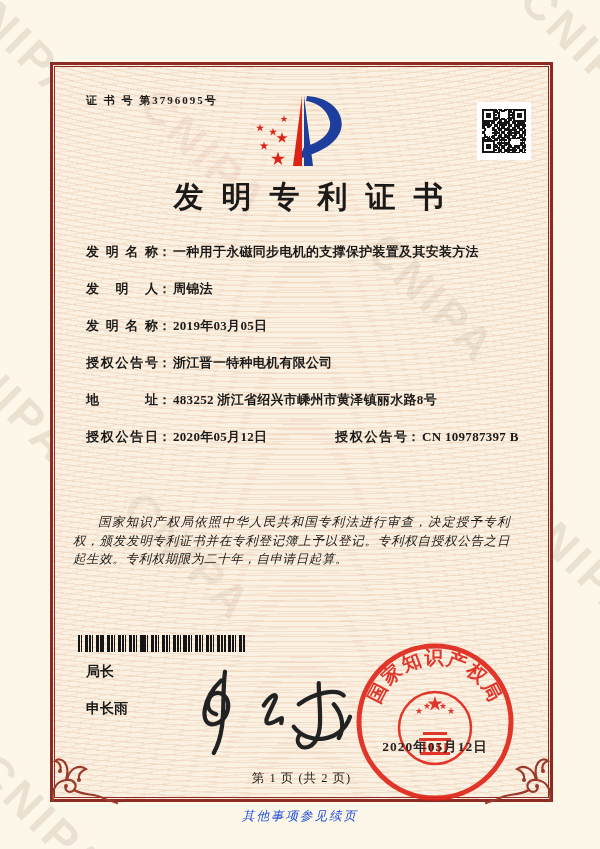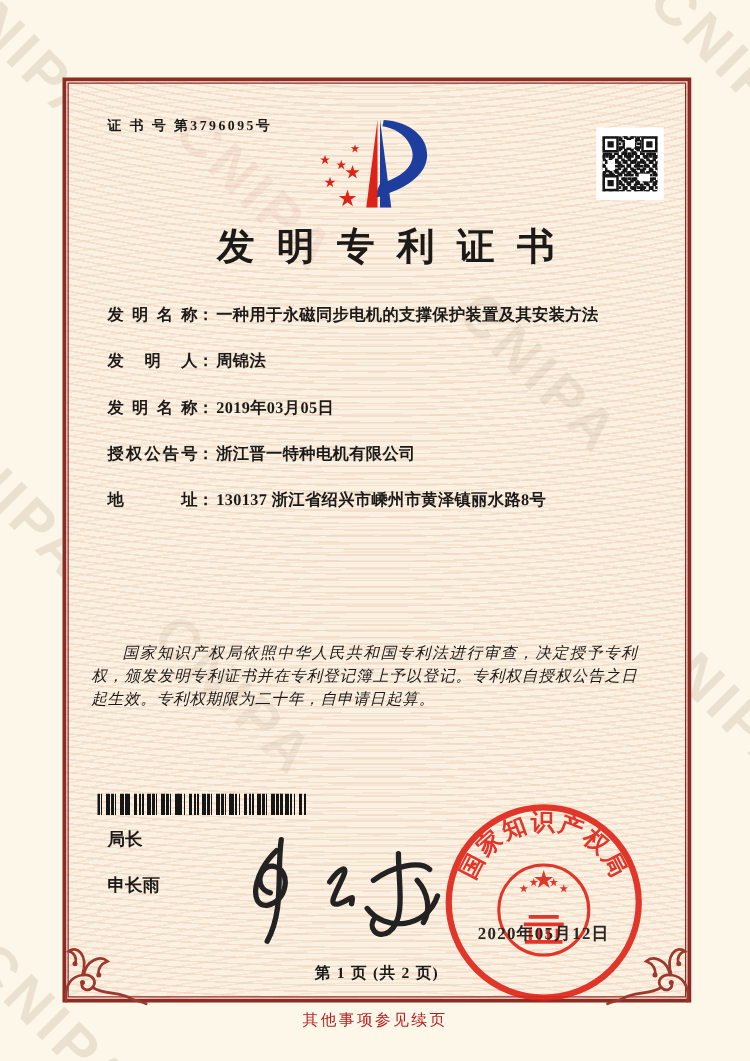--- a/index.html
+++ b/index.html
@@ -73,26 +73,26 @@
       repeating-linear-gradient(90deg,transparent 0 23px,#151515 23px 25px,transparent 25px 41px);
   }
   .signer{left:33px;top:598px;font-size:14px;font-weight:700;
     font-family:"Liberation Sans","DejaVu Sans",sans-serif;}
   .signer .name{margin-top:19px;}
   .sig{left:122px;top:598px;width:205px;height:100px;}
   .seal{left:300px;top:575px;width:164px;height:164px;}
   .seal svg{position:absolute;left:0;top:0;}
   .seal .sdate{position:absolute;left:0;top:98px;width:100%;text-align:center;
     font-size:13.5px;font-weight:700;letter-spacing:1px;color:#2a2522;}
-  .pagenum{left:0;top:705px;width:100%;text-align:center;font-size:12.5px;letter-spacing:1px;font-weight:bold;}
+  .pagenum{left:0;top:705px;width:100%;text-align:center;font-size:12.5px;letter-spacing:1px;}
   .flr{position:absolute;width:72px;height:72px;z-index:3;}
   .flr.left{left:-6px;bottom:-8px;}
   .flr.right{right:-6px;bottom:-8px;transform:scaleX(-1);}
   .note{position:absolute;left:0;top:808px;width:100%;text-align:center;z-index:2;
-    font-size:12.5px;letter-spacing:2px;color:#b91c1c;}
+    font-size:12.5px;font-style:italic;letter-spacing:2px;color:#1d4ed8;}
 </style>
 </head>
 <body>
 
 <svg width="0" height="0" style="position:absolute" aria-hidden="true">
   <defs>
     <path id="star" d="M0,-1 L0.225,-0.309 L0.951,-0.309 L0.363,0.118 L0.588,0.809 L0,0.382 L-0.588,0.809 L-0.363,0.118 L-0.951,-0.309 L-0.225,-0.309 Z"></path>
   </defs>
 </svg>
 
@@ -146,21 +146,27 @@
     <div class="frow">
       <span class="flabel">发明人</span><span class="fcolon">：</span><span class="fvalue">周锦法</span>
     </div>
     <div class="frow">
       <span class="flabel">发明名称</span><span class="fcolon">：</span><span class="fvalue">2019年03月05日</span>
     </div>
     <div class="frow">
       <span class="flabel">授权公告号</span><span class="fcolon">：</span><span class="fvalue">浙江晋一特种电机有限公司</span>
     </div>
     <div class="frow">
-      <span class="flabel">地址</span><span class="fcolon">：</span><span class="fvalue">130137 浙江省绍兴市嵊州市黄泽镇丽水路8号</span>
+      <span class="flabel">地址</span><span class="fcolon">：</span><span class="fvalue">483252 浙江省绍兴市嵊州市黄泽镇丽水路8号</span>
+    </div>
+    <div class="frow">
+      <span class="flabel">授权公告日</span><span class="fcolon">：</span><span class="fvalue">2020年05月12日</span>
+      <span class="pair2">
+        <span class="flabel">授权公告号</span><span class="fcolon">：</span><span class="fvalue">CN 109787397 B</span>
+      </span>
     </div>
   </div>
 
   <div class="el paras">
     <p>国家知识产权局依照中华人民共和国专利法进行审查，决定授予专利权，颁发发明专利证书并在专利登记簿上予以登记。专利权自授权公告之日起生效。专利权期限为二十年，自申请日起算。</p>
   </div>
 
   <div class="el barcode"></div>
 
   <div class="el signer">

